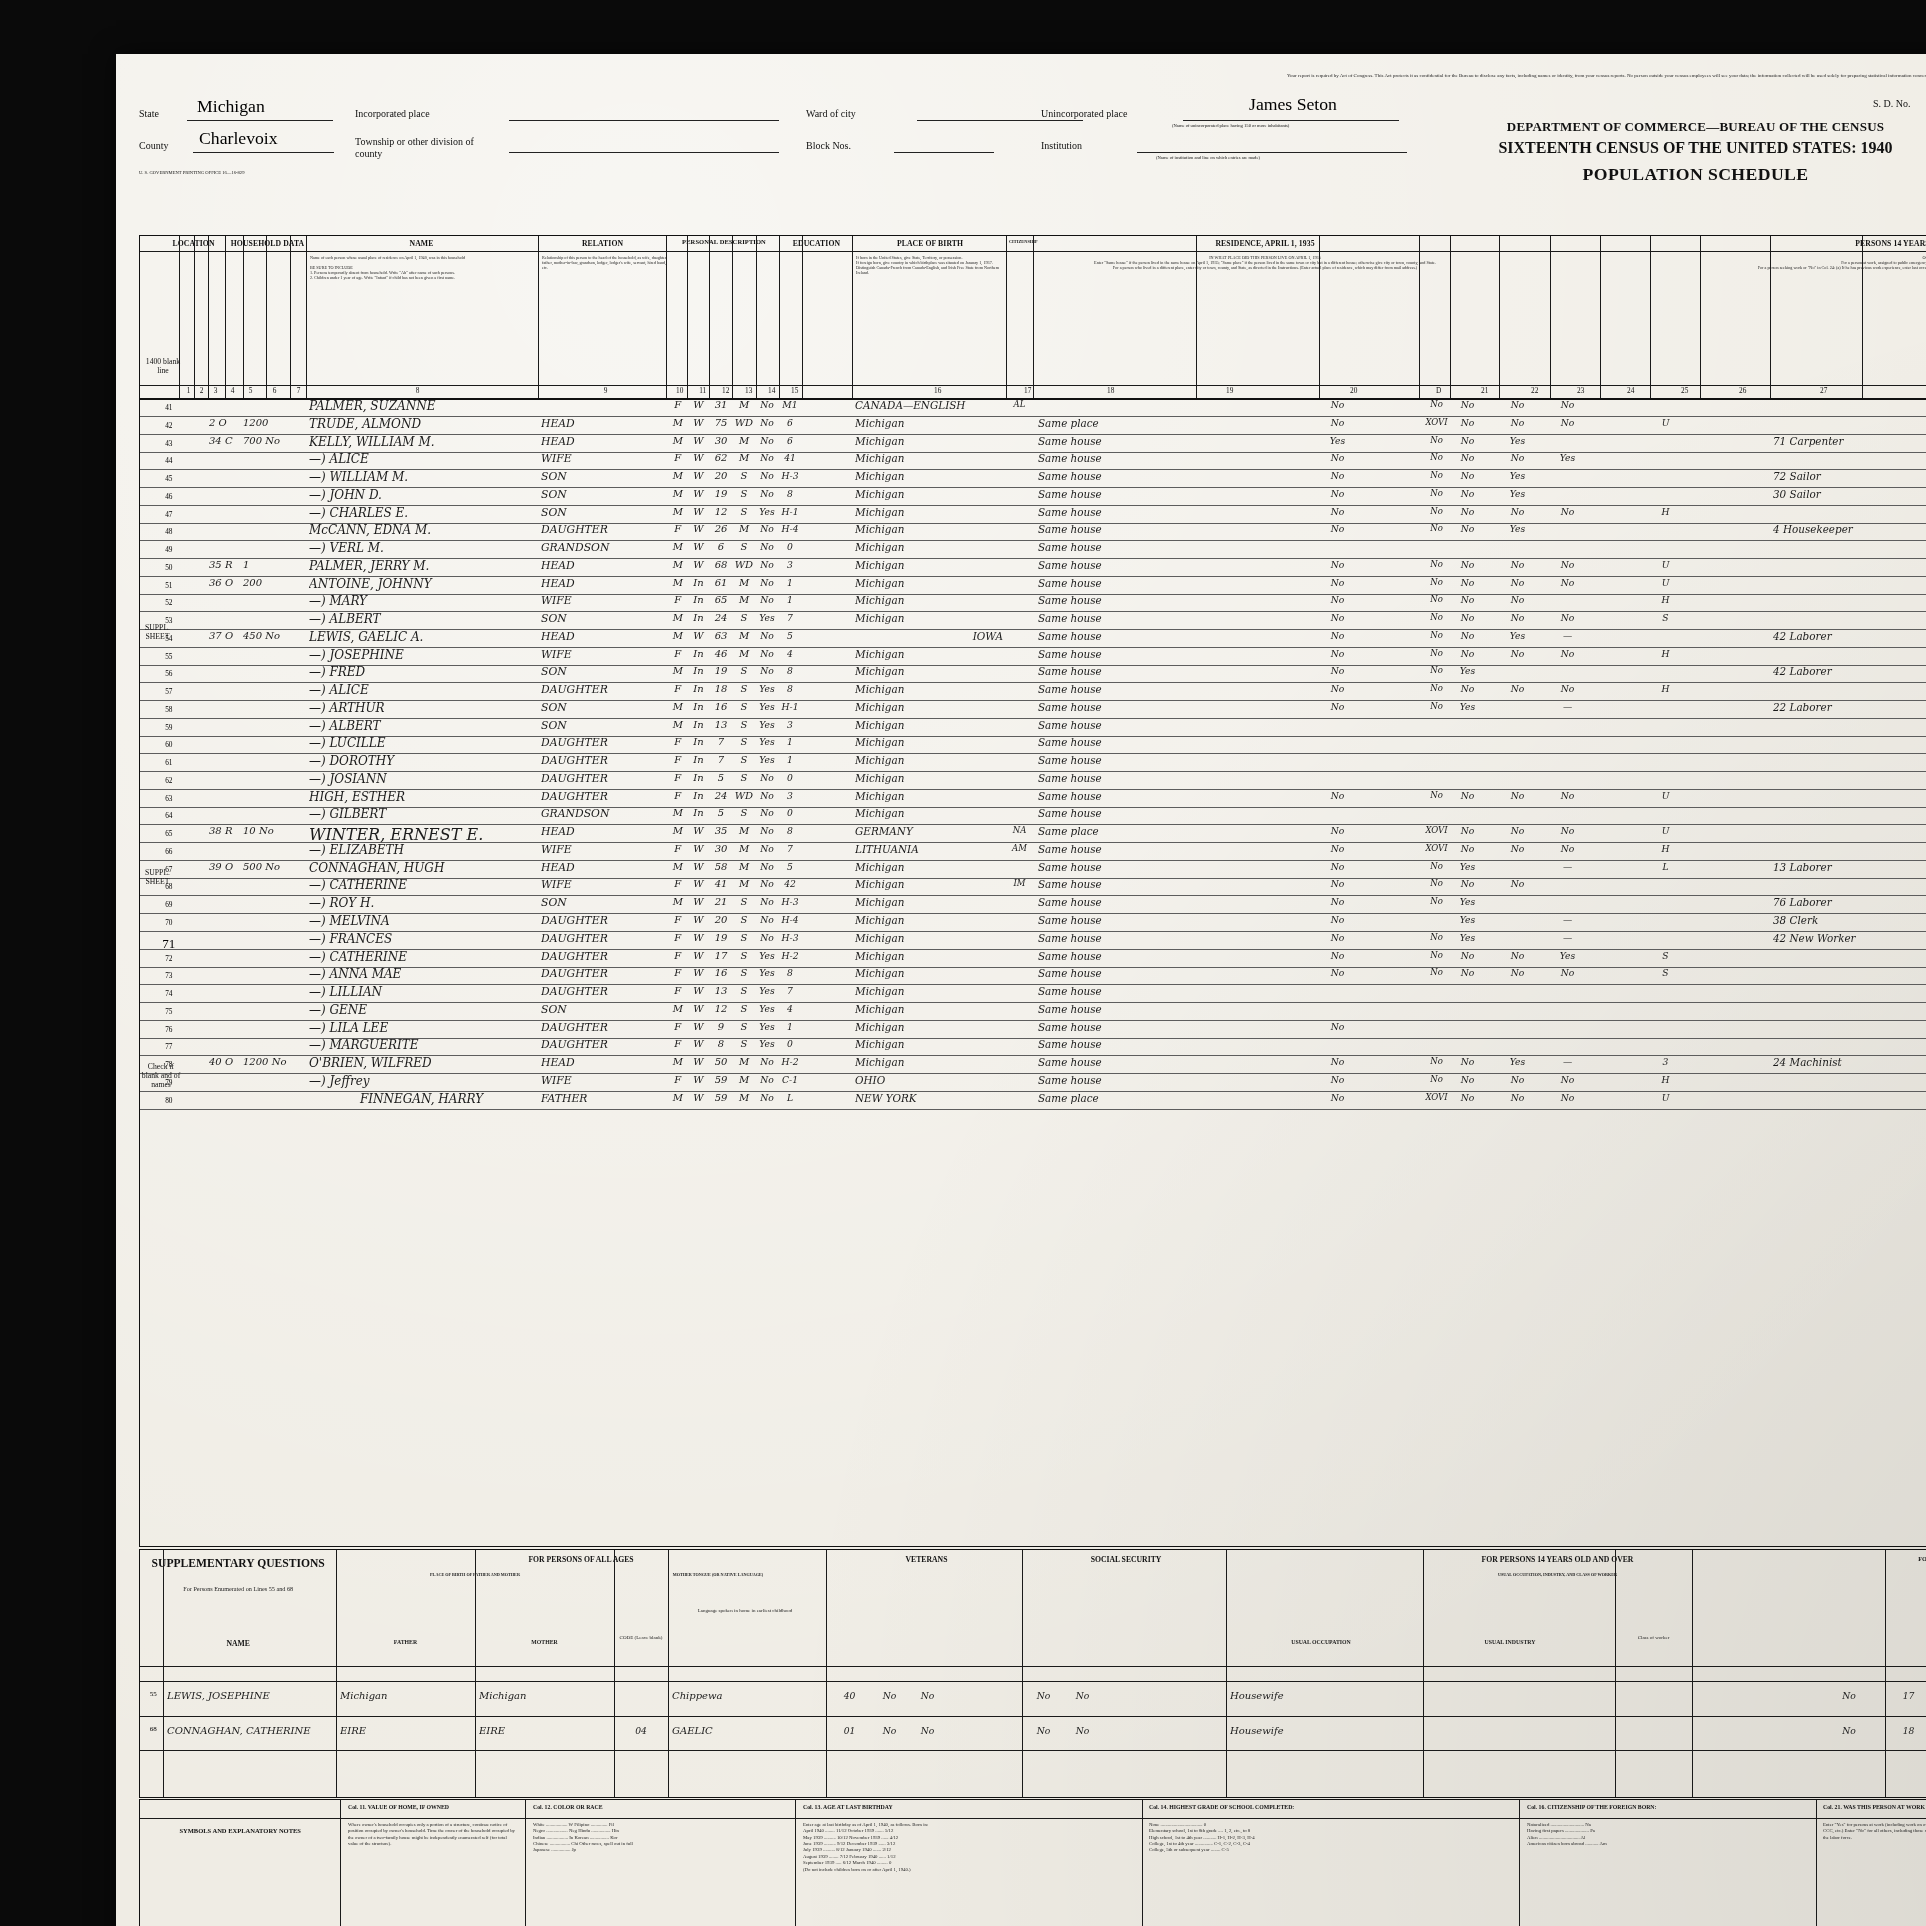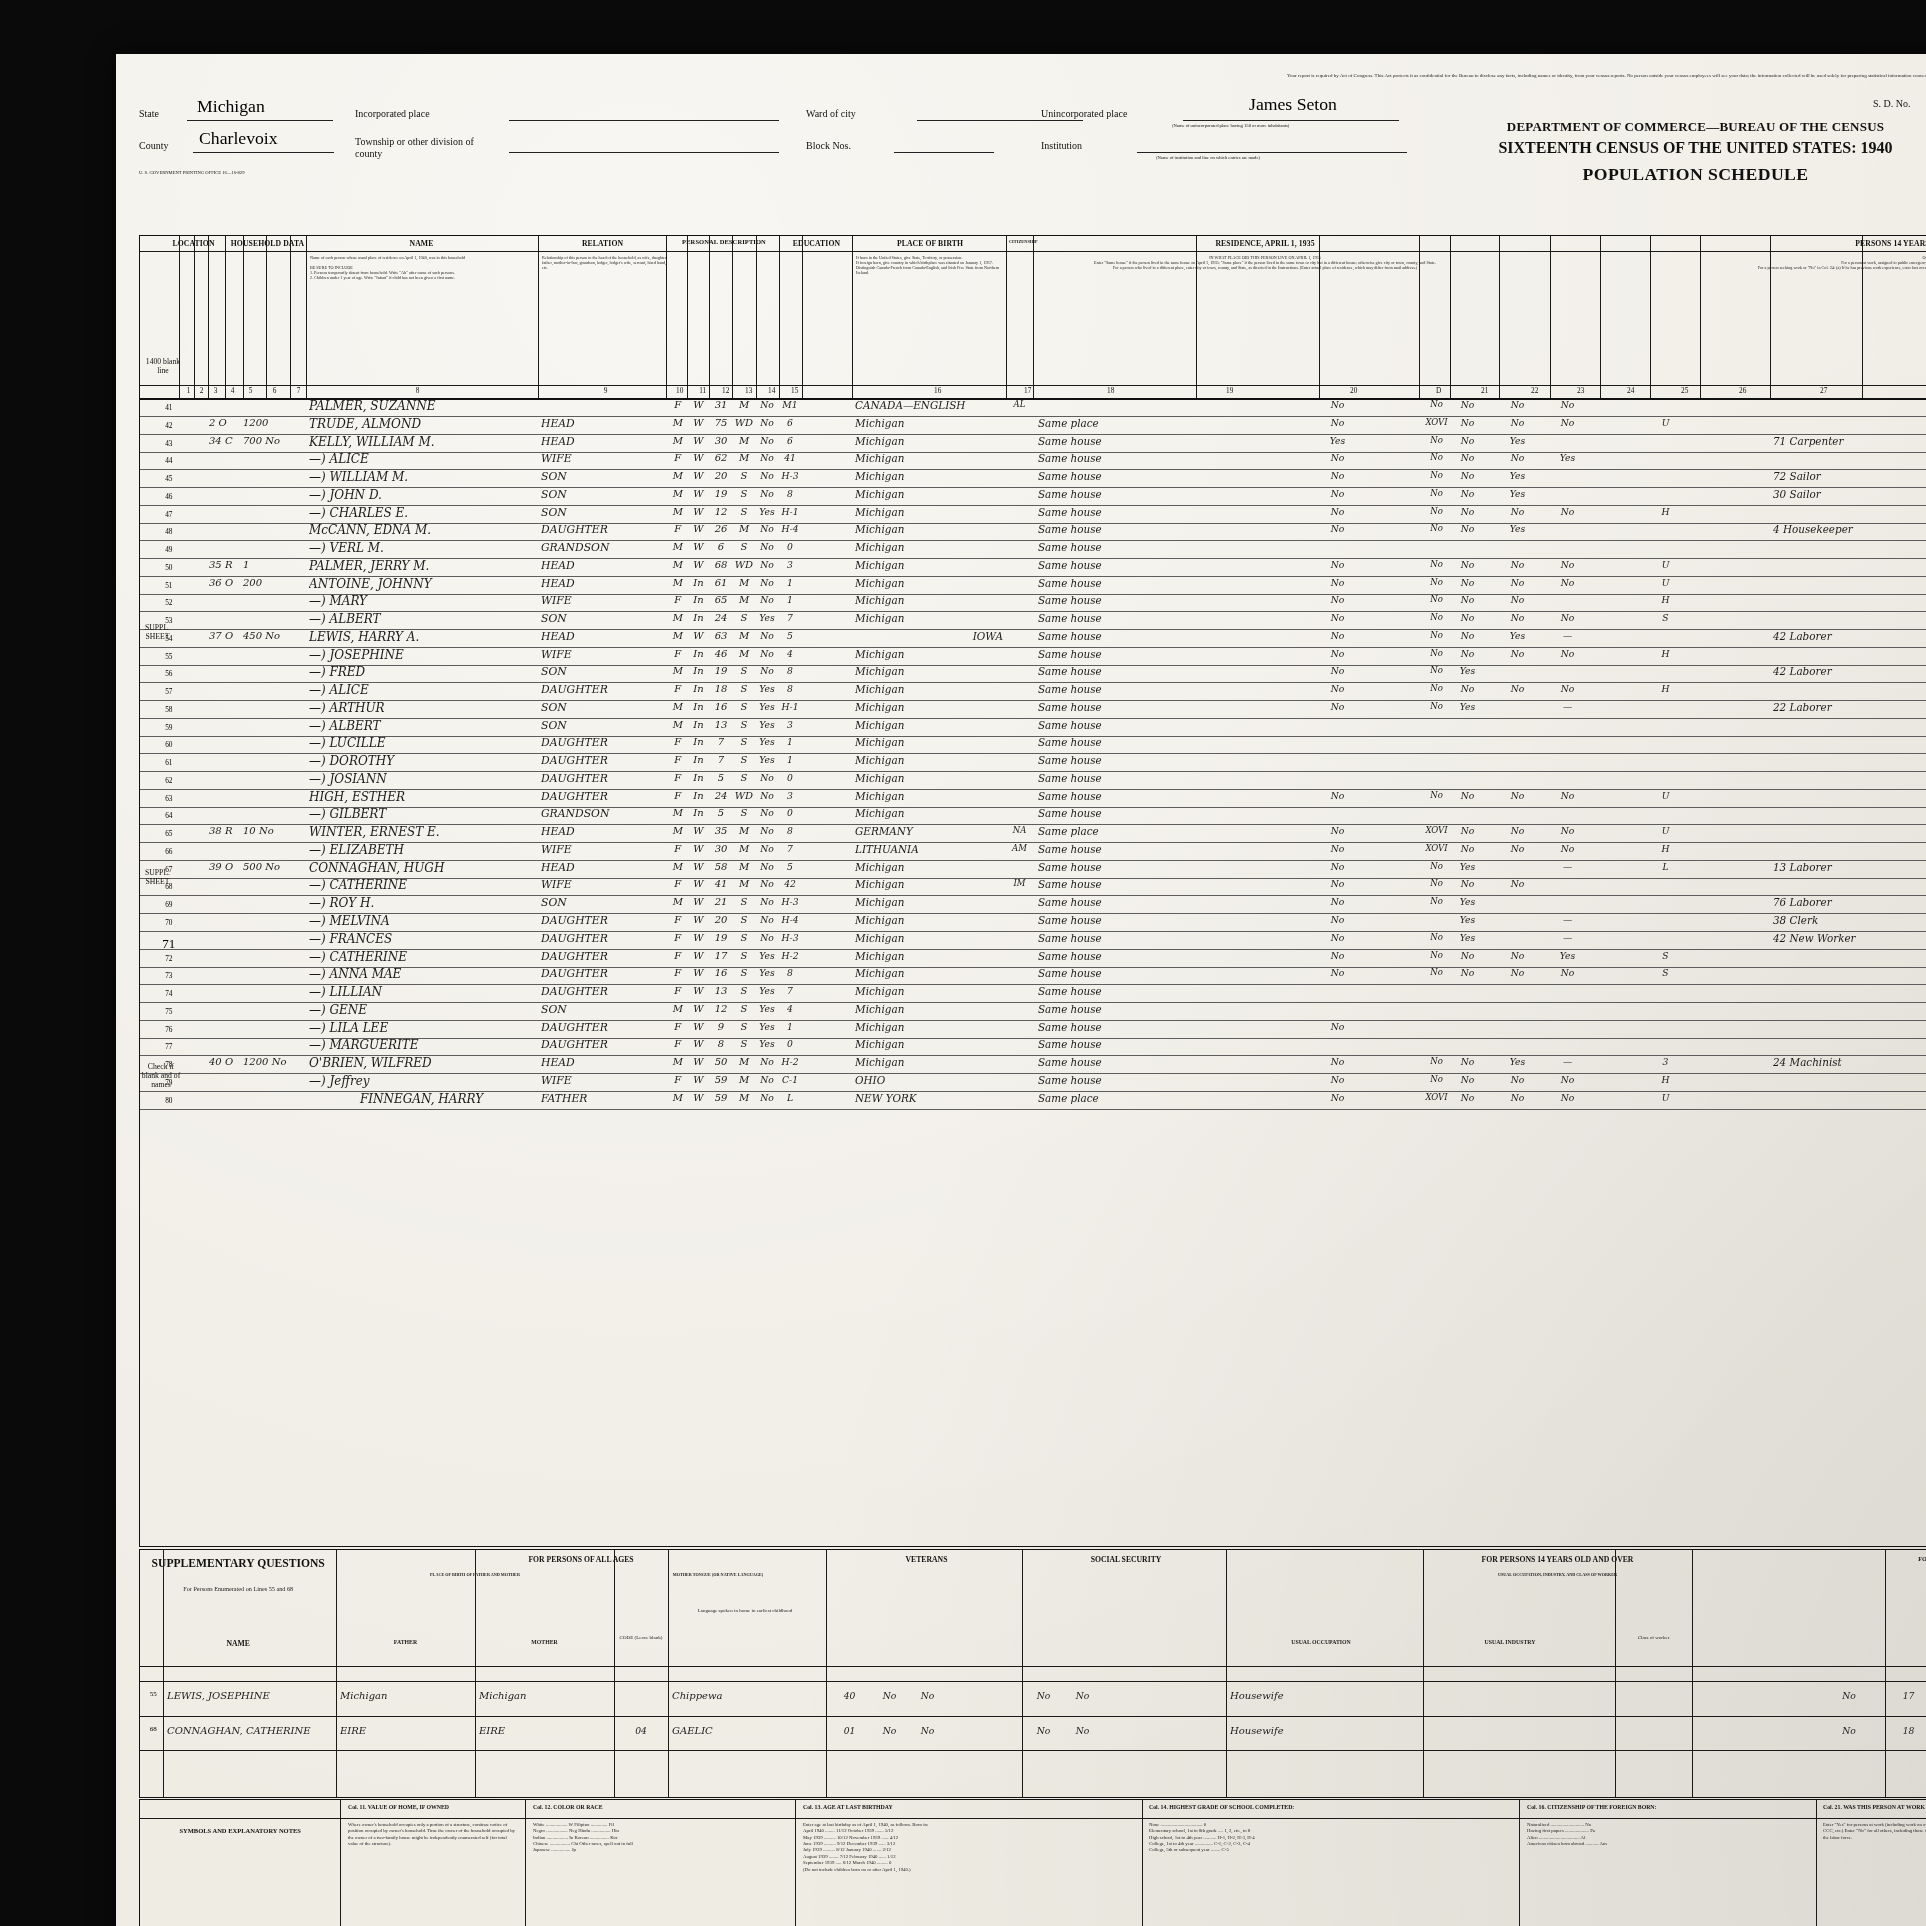--- a/index.html
+++ b/index.html
@@ -450,21 +450,21 @@
             <div class="cell hand" style="left: 1283px; width: 27px; top: 0.8px; font-size: 8.5px; text-align: center;">No</div>
             <div class="cell hand" style="left: 1314px; width: 27px; top: 0.8px; font-size: 9.2px; text-align: center;">No</div>
             <div class="cell hand" style="left: 1364px; width: 27px; top: 0.8px; font-size: 9.2px; text-align: center;">No</div>
             <div class="cell hand" style="left: 1414px; width: 27px; top: 0.8px; font-size: 9.2px; text-align: center;">No</div>
             <div class="cell hand" style="left: 1514px; width: 23px; top: 0.8px; font-size: 9.2px; text-align: center;">S</div>
           </div>
           <div class="row" style="top: 231px;">
             <div class="cell" style="left: 20px; width: 17.7px; top: 4.6px; font-size: 7.3px; text-align: center;">54</div>
             <div class="cell hand" style="left: 69px; width: 39px; top: 0.8px; font-size: 10px; text-align: left;">37 O</div>
             <div class="cell hand" style="left: 103px; width: 62px; top: 0.8px; font-size: 10px; text-align: left;">450 No</div>
-            <div class="cell hand" style="left: 169px; width: 225px; top: 0.8px; font-size: 12px; text-align: left;">LEWIS, HARRY A.</div>
+            <div class="cell hand" style="left: 169px; width: 225px; top: 0.8px; font-size: 12px; text-align: left;">LEWIS, GAELIC A.</div>
             <div class="cell hand" style="left: 401px; width: 123px; top: 0.8px; font-size: 10.8px; text-align: left;">HEAD</div>
             <div class="cell hand" style="left: 529px; width: 17.7px; top: 0.8px; font-size: 10px; text-align: center;">M</div>
             <div class="cell hand" style="left: 549px; width: 19px; top: 0.8px; font-size: 10px; text-align: center;">W</div>
             <div class="cell hand" style="left: 571px; width: 20px; top: 0.8px; font-size: 10px; text-align: center;">63</div>
             <div class="cell hand" style="left: 594px; width: 20px; top: 0.8px; font-size: 10px; text-align: center;">M</div>
             <div class="cell hand" style="left: 617px; width: 20px; top: 0.8px; font-size: 9.2px; text-align: center;">No</div>
             <div class="cell hand" style="left: 640px; width: 20px; top: 0.8px; font-size: 9.2px; text-align: center;">5</div>
             <div class="cell hand" style="left: 715px; width: 148px; top: 0.8px; font-size: 10.4px; text-align: right;">IOWA</div>
             <div class="cell hand" style="left: 898px; width: 154px; top: 0.8px; font-size: 10.4px; text-align: left;">Same house</div>
             <div class="cell hand" style="left: 1186px; width: 23px; top: 0.8px; font-size: 9.2px; text-align: center;">No</div>
@@ -628,21 +628,21 @@
             <div class="cell hand" style="left: 594px; width: 20px; top: 0.8px; font-size: 10px; text-align: center;">S</div>
             <div class="cell hand" style="left: 617px; width: 20px; top: 0.8px; font-size: 9.2px; text-align: center;">No</div>
             <div class="cell hand" style="left: 640px; width: 20px; top: 0.8px; font-size: 9.2px; text-align: center;">0</div>
             <div class="cell hand" style="left: 715px; width: 148px; top: 0.8px; font-size: 10.4px; text-align: left;">Michigan</div>
             <div class="cell hand" style="left: 898px; width: 154px; top: 0.8px; font-size: 10.4px; text-align: left;">Same house</div>
           </div>
           <div class="row" style="top: 426px;">
             <div class="cell" style="left: 20px; width: 17.7px; top: 4.6px; font-size: 7.3px; text-align: center;">65</div>
             <div class="cell hand" style="left: 69px; width: 39px; top: 0.8px; font-size: 10px; text-align: left;">38 R</div>
             <div class="cell hand" style="left: 103px; width: 62px; top: 0.8px; font-size: 10px; text-align: left;">10 No</div>
-            <div class="cell hand" style="left: 169px; width: 225px; top: 0.8px; font-size: 12px; text-align: left;">WINTER, ERNEST E.</div>
+            <div class="cell hand" style="left: 169px; width: 225px; top: 0.8px; font-size: 16px; text-align: left;">WINTER, ERNEST E.</div>
             <div class="cell hand" style="left: 401px; width: 123px; top: 0.8px; font-size: 10.8px; text-align: left;">HEAD</div>
             <div class="cell hand" style="left: 529px; width: 17.7px; top: 0.8px; font-size: 10px; text-align: center;">M</div>
             <div class="cell hand" style="left: 549px; width: 19px; top: 0.8px; font-size: 10px; text-align: center;">W</div>
             <div class="cell hand" style="left: 571px; width: 20px; top: 0.8px; font-size: 10px; text-align: center;">35</div>
             <div class="cell hand" style="left: 594px; width: 20px; top: 0.8px; font-size: 10px; text-align: center;">M</div>
             <div class="cell hand" style="left: 617px; width: 20px; top: 0.8px; font-size: 9.2px; text-align: center;">No</div>
             <div class="cell hand" style="left: 640px; width: 20px; top: 0.8px; font-size: 9.2px; text-align: center;">8</div>
             <div class="cell hand" style="left: 715px; width: 148px; top: 0.8px; font-size: 10.4px; text-align: left;">GERMANY</div>
             <div class="cell hand" style="left: 868px; width: 23px; top: 0.8px; font-size: 8.5px; text-align: center;">NA</div>
             <div class="cell hand" style="left: 898px; width: 154px; top: 0.8px; font-size: 10.4px; text-align: left;">Same place</div>

